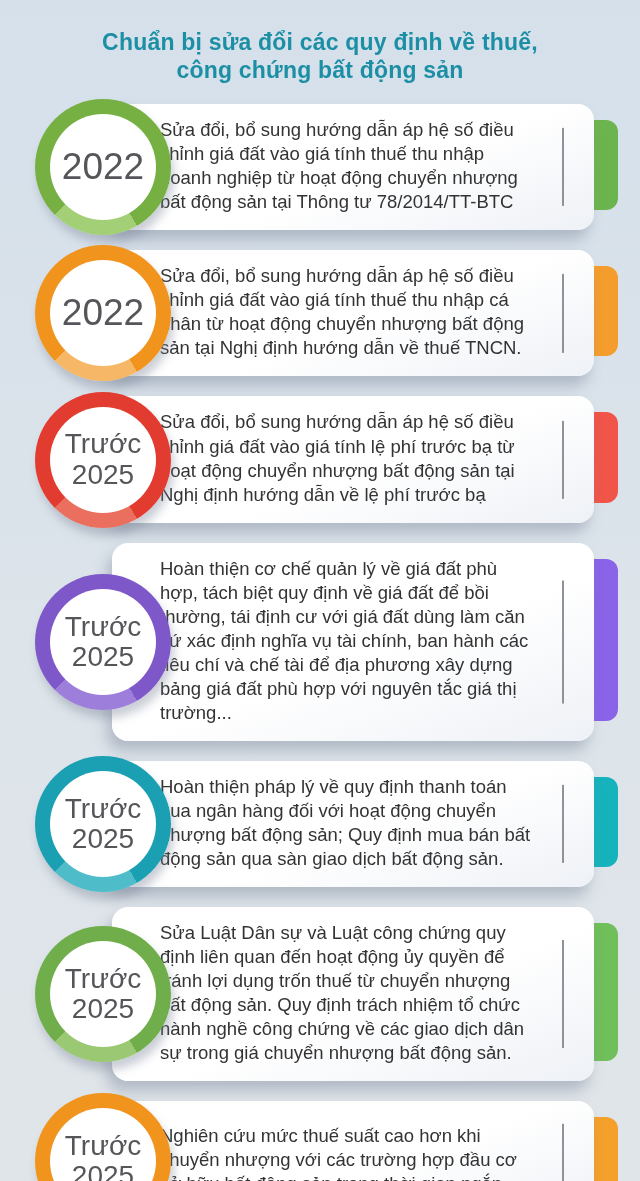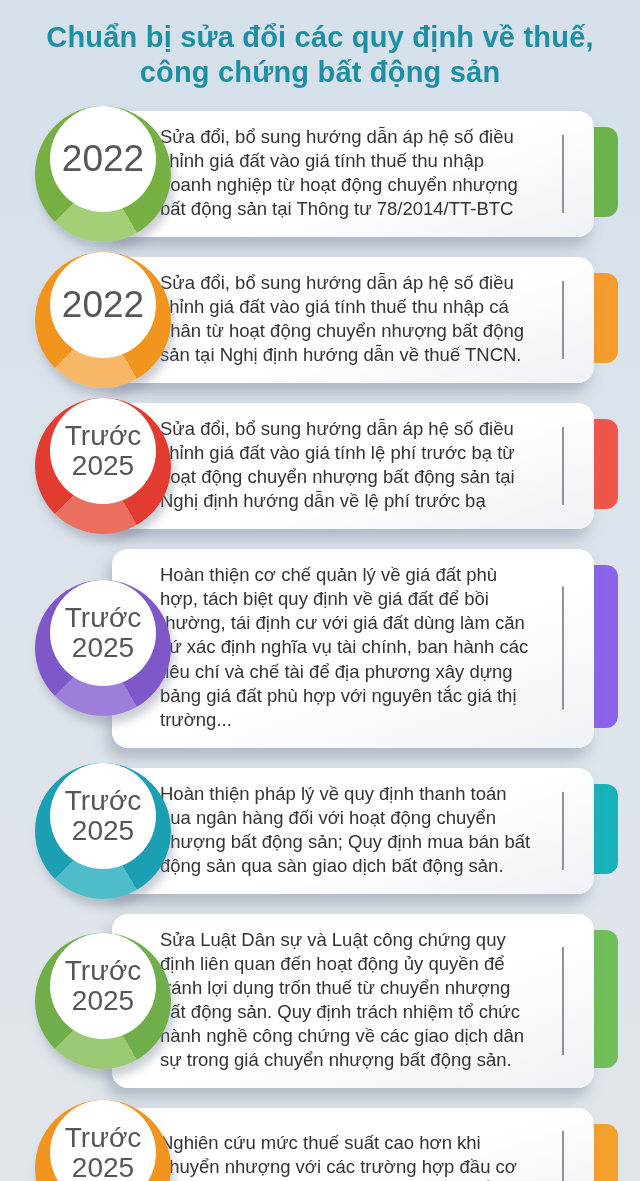--- a/index.html
+++ b/index.html
@@ -5,23 +5,23 @@
   html,body{margin:0;padding:0;}
   body{
     width:640px;height:1181px;
     background:linear-gradient(180deg,#d5e0eb 0%,#dde4ea 55%,#e0e5e9 100%);
     font-family:"Liberation Sans","DejaVu Sans",sans-serif;
     overflow:hidden;
   }
   .page{width:640px;height:1181px;position:relative;}
 
   .title{
-    padding-top:20px;
+    padding-top:28px;
     text-align:center;
-    font-size:29px;
+    font-size:23px;
     font-weight:bold;
     color:var(--title-color,#1d8fa5);
     line-height:1.22;
     white-space:pre-line;
     letter-spacing:.2px;
   }
 
   .timeline{margin-top:14px;}
 
   .item{
@@ -81,21 +81,21 @@
     position:absolute;
     left:-77px;
     top:50%;
     transform:translateY(-50%);
     width:136px;height:136px;
     border-radius:50%;
     background:conic-gradient(from 150deg,
       var(--ringlight,#bbb) 0deg 75deg,
       var(--ring,#888) 75deg 360deg);
     box-shadow:3px 8px 10px rgba(120,130,150,.4);
-    display:flex;justify-content:center;
+    display:flex;align-items:center;justify-content:center;
     z-index:2;
   }
   .ring-inner{
     width:106px;height:106px;
     border-radius:50%;
     background:#ffffff;
     display:flex;align-items:center;justify-content:center;
     text-align:center;
   }
   .ring-label{

